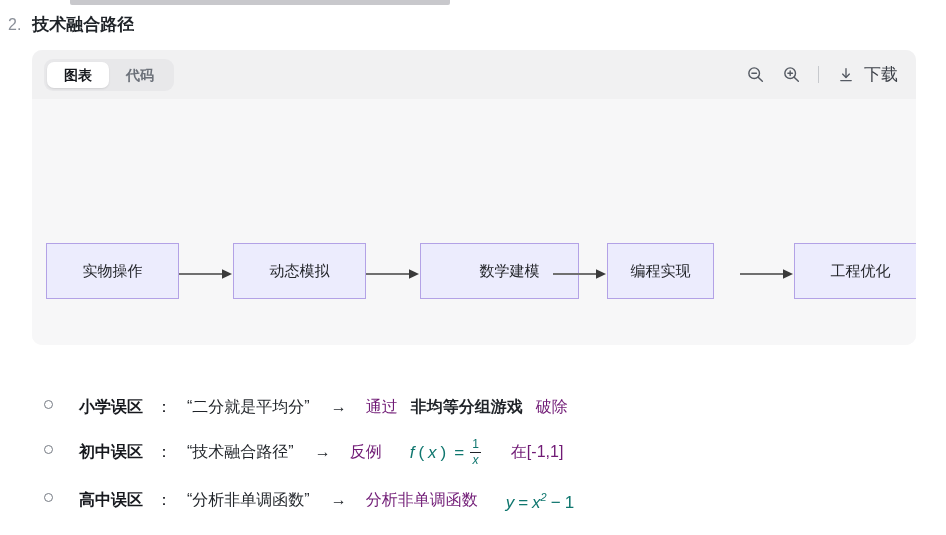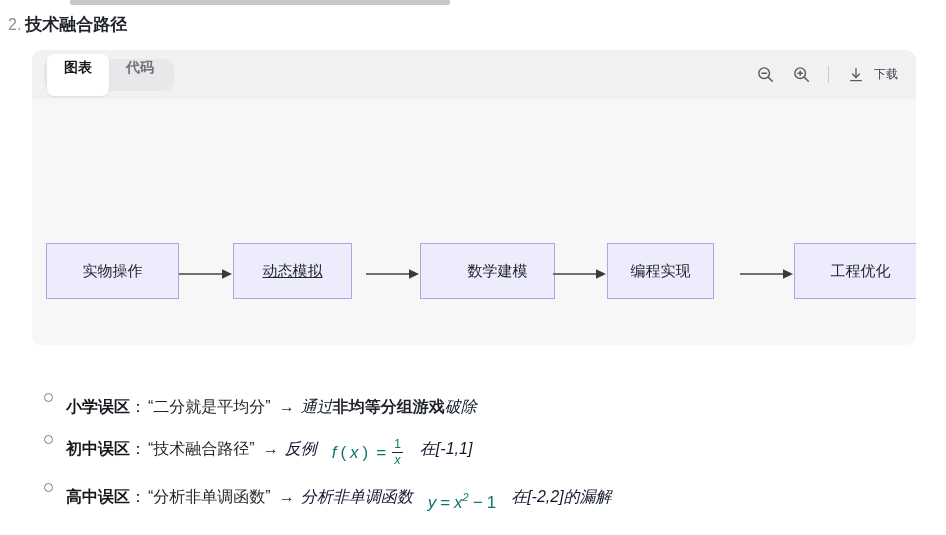--- a/index.html
+++ b/index.html
@@ -37,21 +37,21 @@
   }
   .sec-num {
     color: #8a8f98;
     font-weight: 400;
     font-size: 16px;
   }
   .sec-title {
     color: #1f2328;
     font-weight: 700;
     font-size: 17px;
-    margin-left: 4px;
+    margin-left: 11px;
   }
   .sec-title.underlined { text-decoration: underline; text-underline-offset: 2px; }
 
   #heading-2 { left: 8px; top: 14px; }
   #heading-3 { left: 8px; top: 361px; }
 
   
   .panel {
     position: absolute;
     left: 32px;
@@ -79,21 +79,21 @@
     border-radius: 9px;
     padding: 3px;
     height: 32px;
     box-sizing: border-box;
   }
   .tab {
     font-size: 14px;
     font-weight: 700;
     color: #6b7079;
     padding: 0 17px;
-    height: 42px;
+    height: 26px;
     line-height: 26px;
     border-radius: 7px;
     cursor: pointer;
     white-space: nowrap;
   }
   .tab.active {
     background: #ffffff;
     color: #16181d;
     box-shadow: 0 1px 2px rgba(0,0,0,.10);
   }
@@ -118,21 +118,21 @@
     margin: 0 2px;
   }
   .download-btn {
     display: inline-flex;
     align-items: center;
     gap: 7px;
     cursor: pointer;
     color: #3c4048;
   }
   .download-label {
-    font-size: 12px;
+    font-size: 17px;
     color: #3c4048;
     white-space: nowrap;
   }
   .panel-body {
     position: relative;
     height: 246px;
     background: #f7f7f8;
   }
 
   
@@ -148,22 +148,22 @@
     border: 1.4px solid #b3a2e6;
     box-sizing: border-box;
     display: flex;
     align-items: center;
     justify-content: center;
     font-size: 15px;
     color: #24262b;
     white-space: nowrap;
   }
   .n0 { left: 14px;  width: 133px; }
-  .n1 { left: 201px; width: 119px; text-decoration: underline; }
-  .n2 { left: 388px; width: 135px; padding-left: 20px; }
+  .n1 { left: 201px; width: 133px; }
+  .n2 { left: 388px; width: 159px; padding-left: 20px; }
   .n3 { left: 575px; width: 107px; }
   .n4 { left: 762px; width: 133px; }
   .arrow {
     position: absolute;
     top: 168px;
     height: 14px;
     width: 54px;
   }
   .a0 { left: 147px; }
   .a1 { left: 334px; }
@@ -173,44 +173,45 @@
   
   .mis-list {
     position: absolute;
     left: 44px;
     top: 396px;
     width: 890px;
   }
   .mis-item {
     position: relative;
     display: flex;
-    align-items: flex-start;
+    align-items: center;
     font-size: 16px;
     line-height: 22px;
     margin-bottom: 20px;
     color: #1f2328;
     white-space: nowrap;
+    gap: 13px;
   }
   .bullet {
     display: inline-block;
     width: 7px;
     height: 7px;
     border: 1.3px solid #767b84;
     border-radius: 50%;
     margin-right: 13px;
     flex: none;
     position: relative;
     top: -3px;
   }
   .mis-label { font-weight: 700; color: #16181d; }
   .mis-colon { color: #16181d; }
   .mis-quote { color: #1f2328; margin: 0 2px; }
   .mis-arrow { margin: 0 6px; color: #1f2328; }
   .mis-strong { font-weight: 700; font-family: Liberation Serif, serif; }
-  .mis-text { color: #0f172a; font-style: italic; }
+  .mis-text { color: #701a75; }
 
   
   .math {
     font-family: Liberation Sans, sans-serif;
     font-style: italic;
     font-size: 17px;
     margin: 0 15px;
     color: #0f766e;
     white-space: nowrap;
   }
@@ -337,17 +338,16 @@
     </div>
 
     <div class="mis-item">
       <span class="bullet"></span>
       <span class="mis-label">高中误区</span>
         <span class="mis-colon">：</span>
         <span class="mis-quote">“分析非单调函数”</span>
         <span class="mis-arrow">→</span>
         <span class="mis-text"> 分析非单调函数</span>
         <span class="math" title="y = x^2 - 1">y<span class="op">=</span>x<span class="sup">2</span><span class="op">−</span><span class="num">1</span></span>
-        <span class="mis-text"> 在[-2,2]的漏解</span>
     </div>
 
   </div>
 </div>
 
 </body></html>

